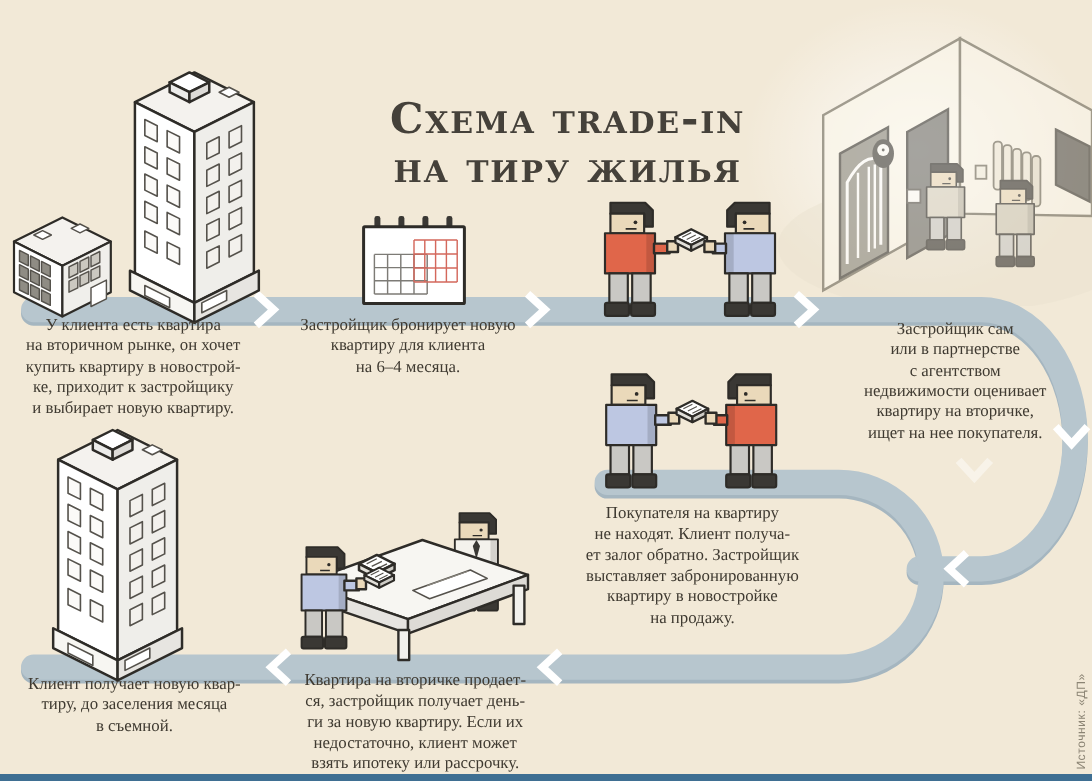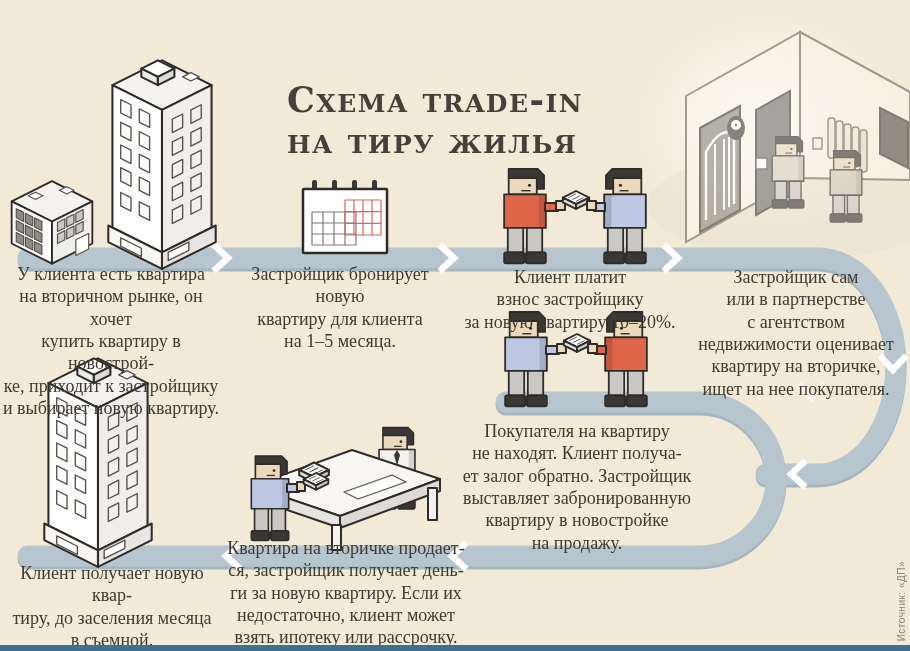--- a/index.html
+++ b/index.html
@@ -9,24 +9,24 @@
     --calendar_red:#d4685c;
   }
   html,body{margin:0;padding:0;}
   .canvas{position:relative;width:910px;height:651px;background:var(--background);
     overflow:hidden;font-family:"Liberation Serif",serif;}
   .flow{position:absolute;left:0;top:0;z-index:1;}
   .ill{position:absolute;z-index:2;}
   .scene-wrap{position:absolute;right:0;top:0;width:282px;height:255px;opacity:.62;z-index:0;}
   .scene-glow{position:absolute;left:620px;top:0;width:290px;height:250px;z-index:0;
     background:radial-gradient(closest-side,rgba(255,255,255,.8),rgba(255,255,255,0));}
-  .title{position:absolute;left:287px;top:80px;width:372px;text-align:left;z-index:3;
+  .title{position:absolute;left:287px;top:80px;width:372px;text-align:center;z-index:3;
     font-family:"DejaVu Serif",serif;font-weight:bold;font-variant:small-caps;
     font-size:35px;line-height:1.16;color:var(--title);letter-spacing:1.5px;}
-  .txt{position:absolute;z-index:3;font-size:18px;line-height:1.24;text-align:center;
+  .txt{position:absolute;z-index:3;font-size:14px;line-height:1.24;text-align:center;
     color:var(--text);white-space:pre-line;}
   .bottom-bar{position:absolute;left:0;bottom:0;width:100%;height:6px;
     background:var(--accent_bar);z-index:4;}
   .source{position:absolute;right:3px;bottom:10px;z-index:4;color:#8b8474;
     font-family:"Liberation Sans",sans-serif;font-size:10px;letter-spacing:.5px;
     writing-mode:vertical-rl;transform:rotate(180deg);}
   
   .ln{stroke:var(--outline);stroke-width:2;stroke-linejoin:round;}
   .tln{stroke:#55524c;stroke-width:1.3;stroke-linejoin:round;}
   .dark{fill:var(--dark);}
@@ -271,37 +271,34 @@
     <use href="#tower-sym" width="120" height="215"></use>
   </svg>
 
   <div class="txt" style="left:0px;top:263px;width:222px">У клиента есть квартира
 на вторичном рынке, он хочет
 купить квартиру в новострой-
 ке, приходит к застройщику
 и выбирает новую квартиру.</div>
   <div class="txt" style="left:226px;top:263px;width:228px">Застройщик бронирует новую
 квартиру для клиента
-на 1–5 месяца.</div>
-  <div class="txt" style="left:456px;top:266px;width:228px">Клиент платит
-взнос застройщику
-за новую квартиру 10–20%.</div>
+на 6–4 месяца.</div>
   <div class="txt" style="left:452px;top:420px;width:250px">Покупателя на квартиру
 не находят. Клиент получа-
 ет залог обратно. Застройщик
 выставляет забронированную
 квартиру в новостройке
 на продажу.</div>
   <div class="txt" style="left:684px;top:266px;width:224px">Застройщик сам
 или в партнерстве
 с агентством
 недвижимости оценивает
 квартиру на вторичке,
 ищет на нее покупателя.</div>
-  <div class="txt" style="left:226px;top:537px;width:240px">Квартира на вторичке продает-
+  <div class="txt" style="left:226px;top:559px;width:240px">Квартира на вторичке продает-
 ся, застройщик получает день-
 ги за новую квартиру. Если их
 недостаточно, клиент может
 взять ипотеку или рассрочку.</div>
   <div class="txt" style="left:0px;top:562px;width:224px">Клиент получает новую квар-
 тиру, до заселения месяца
 в съемной.</div>
 
   <div class="source">Источник: «ДП»</div>
   <div class="bottom-bar"></div>

